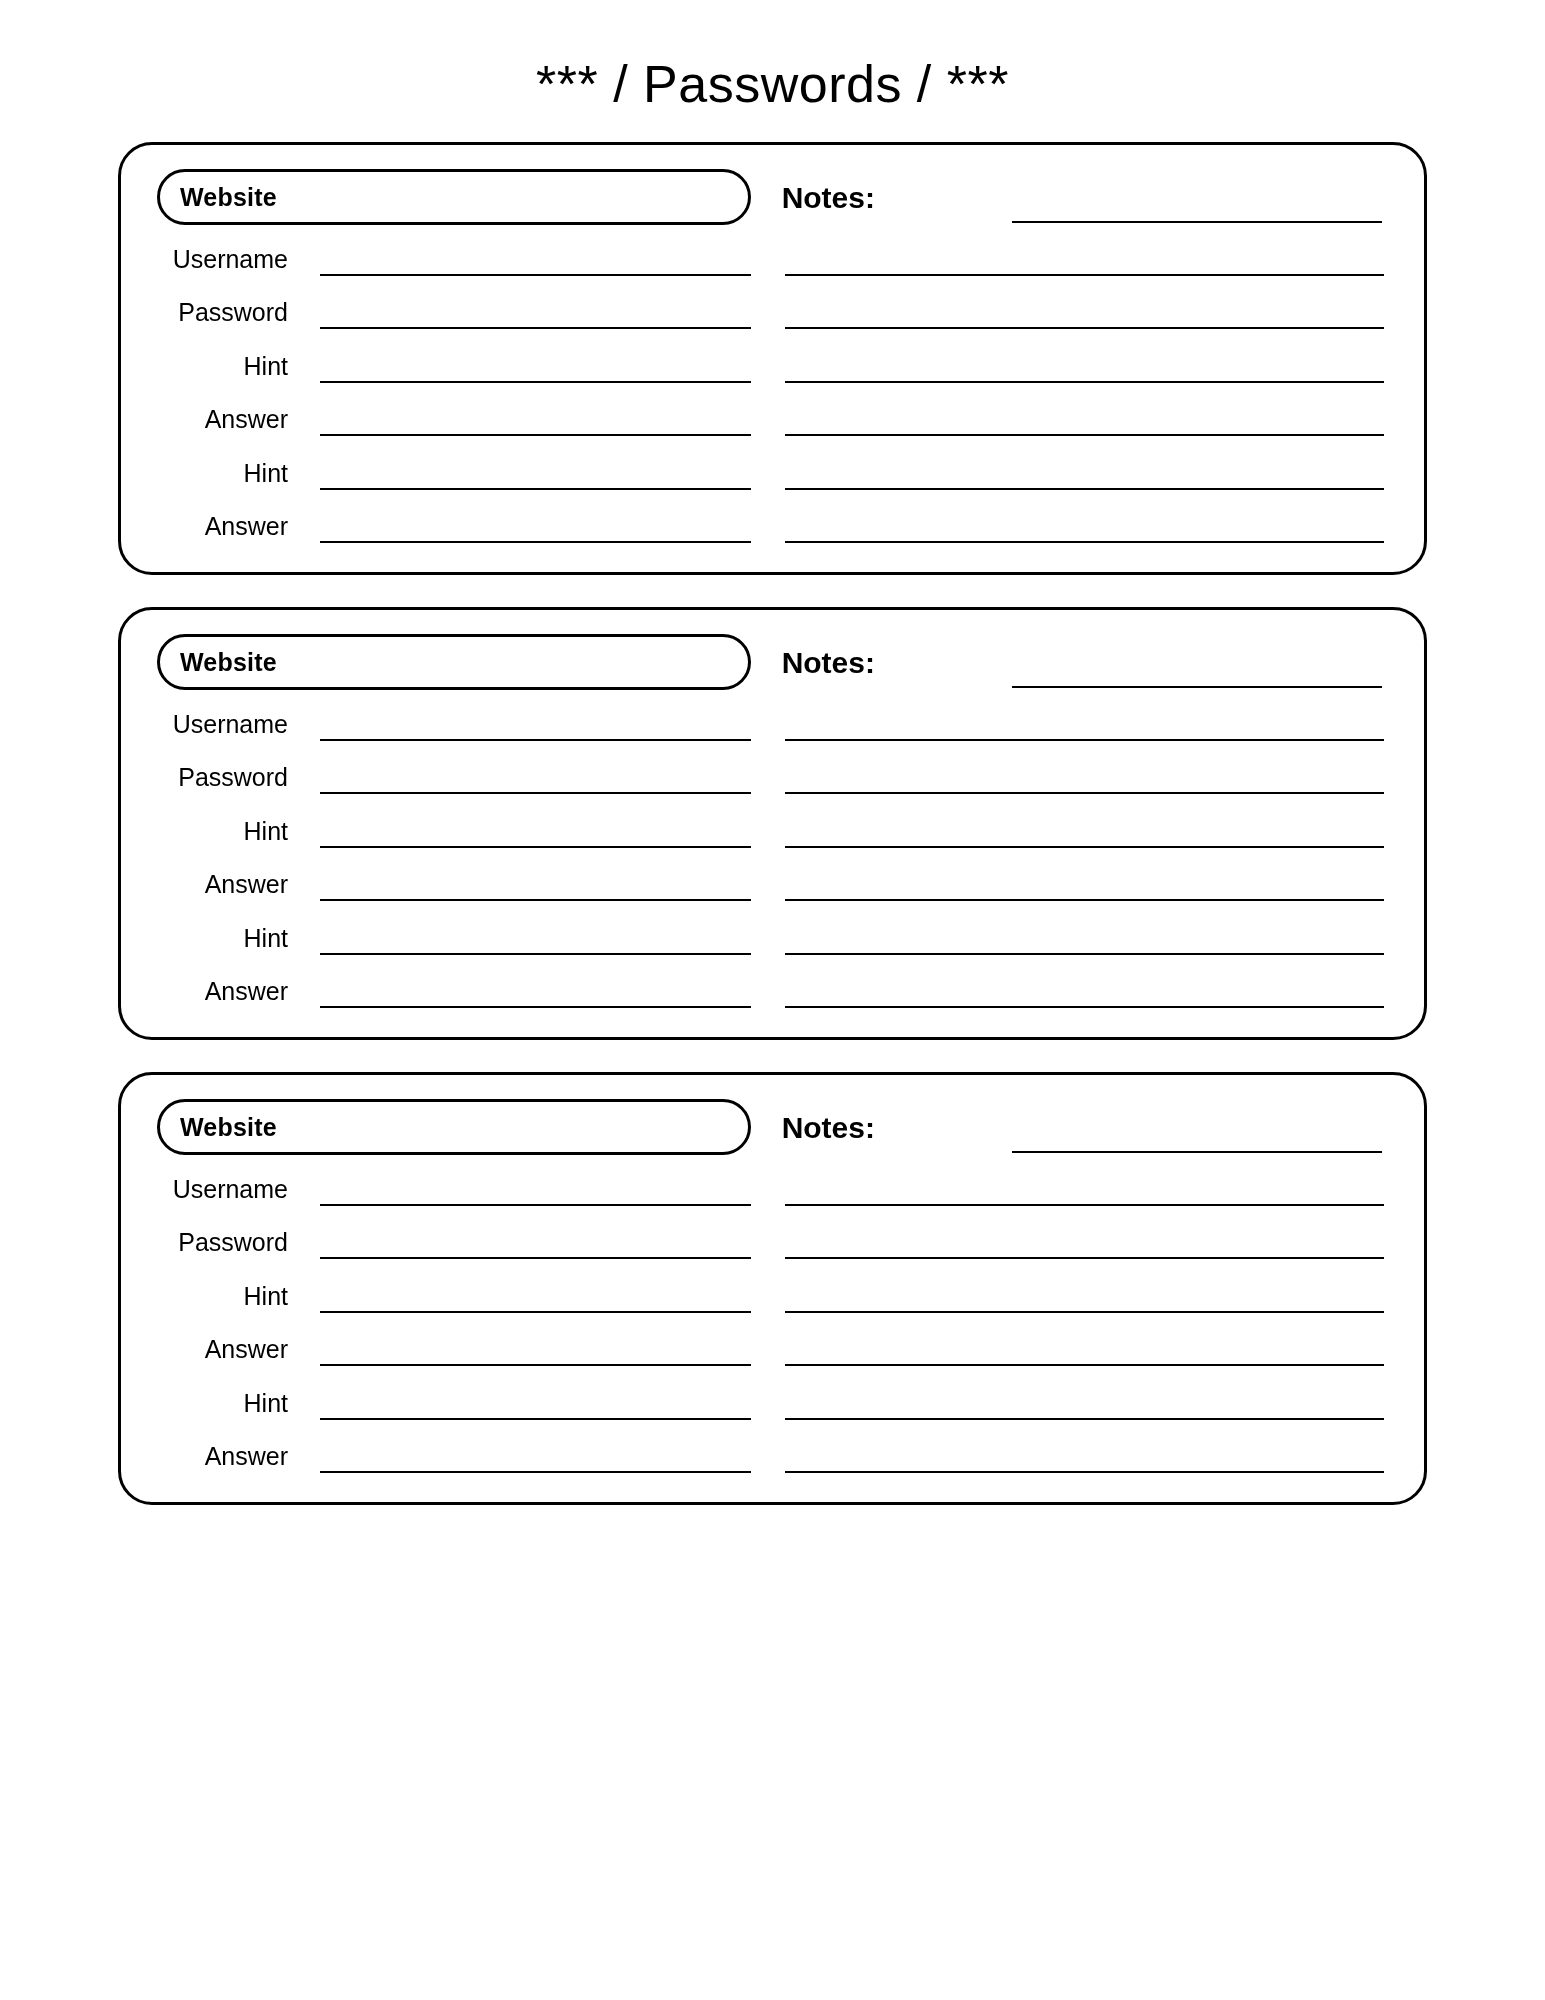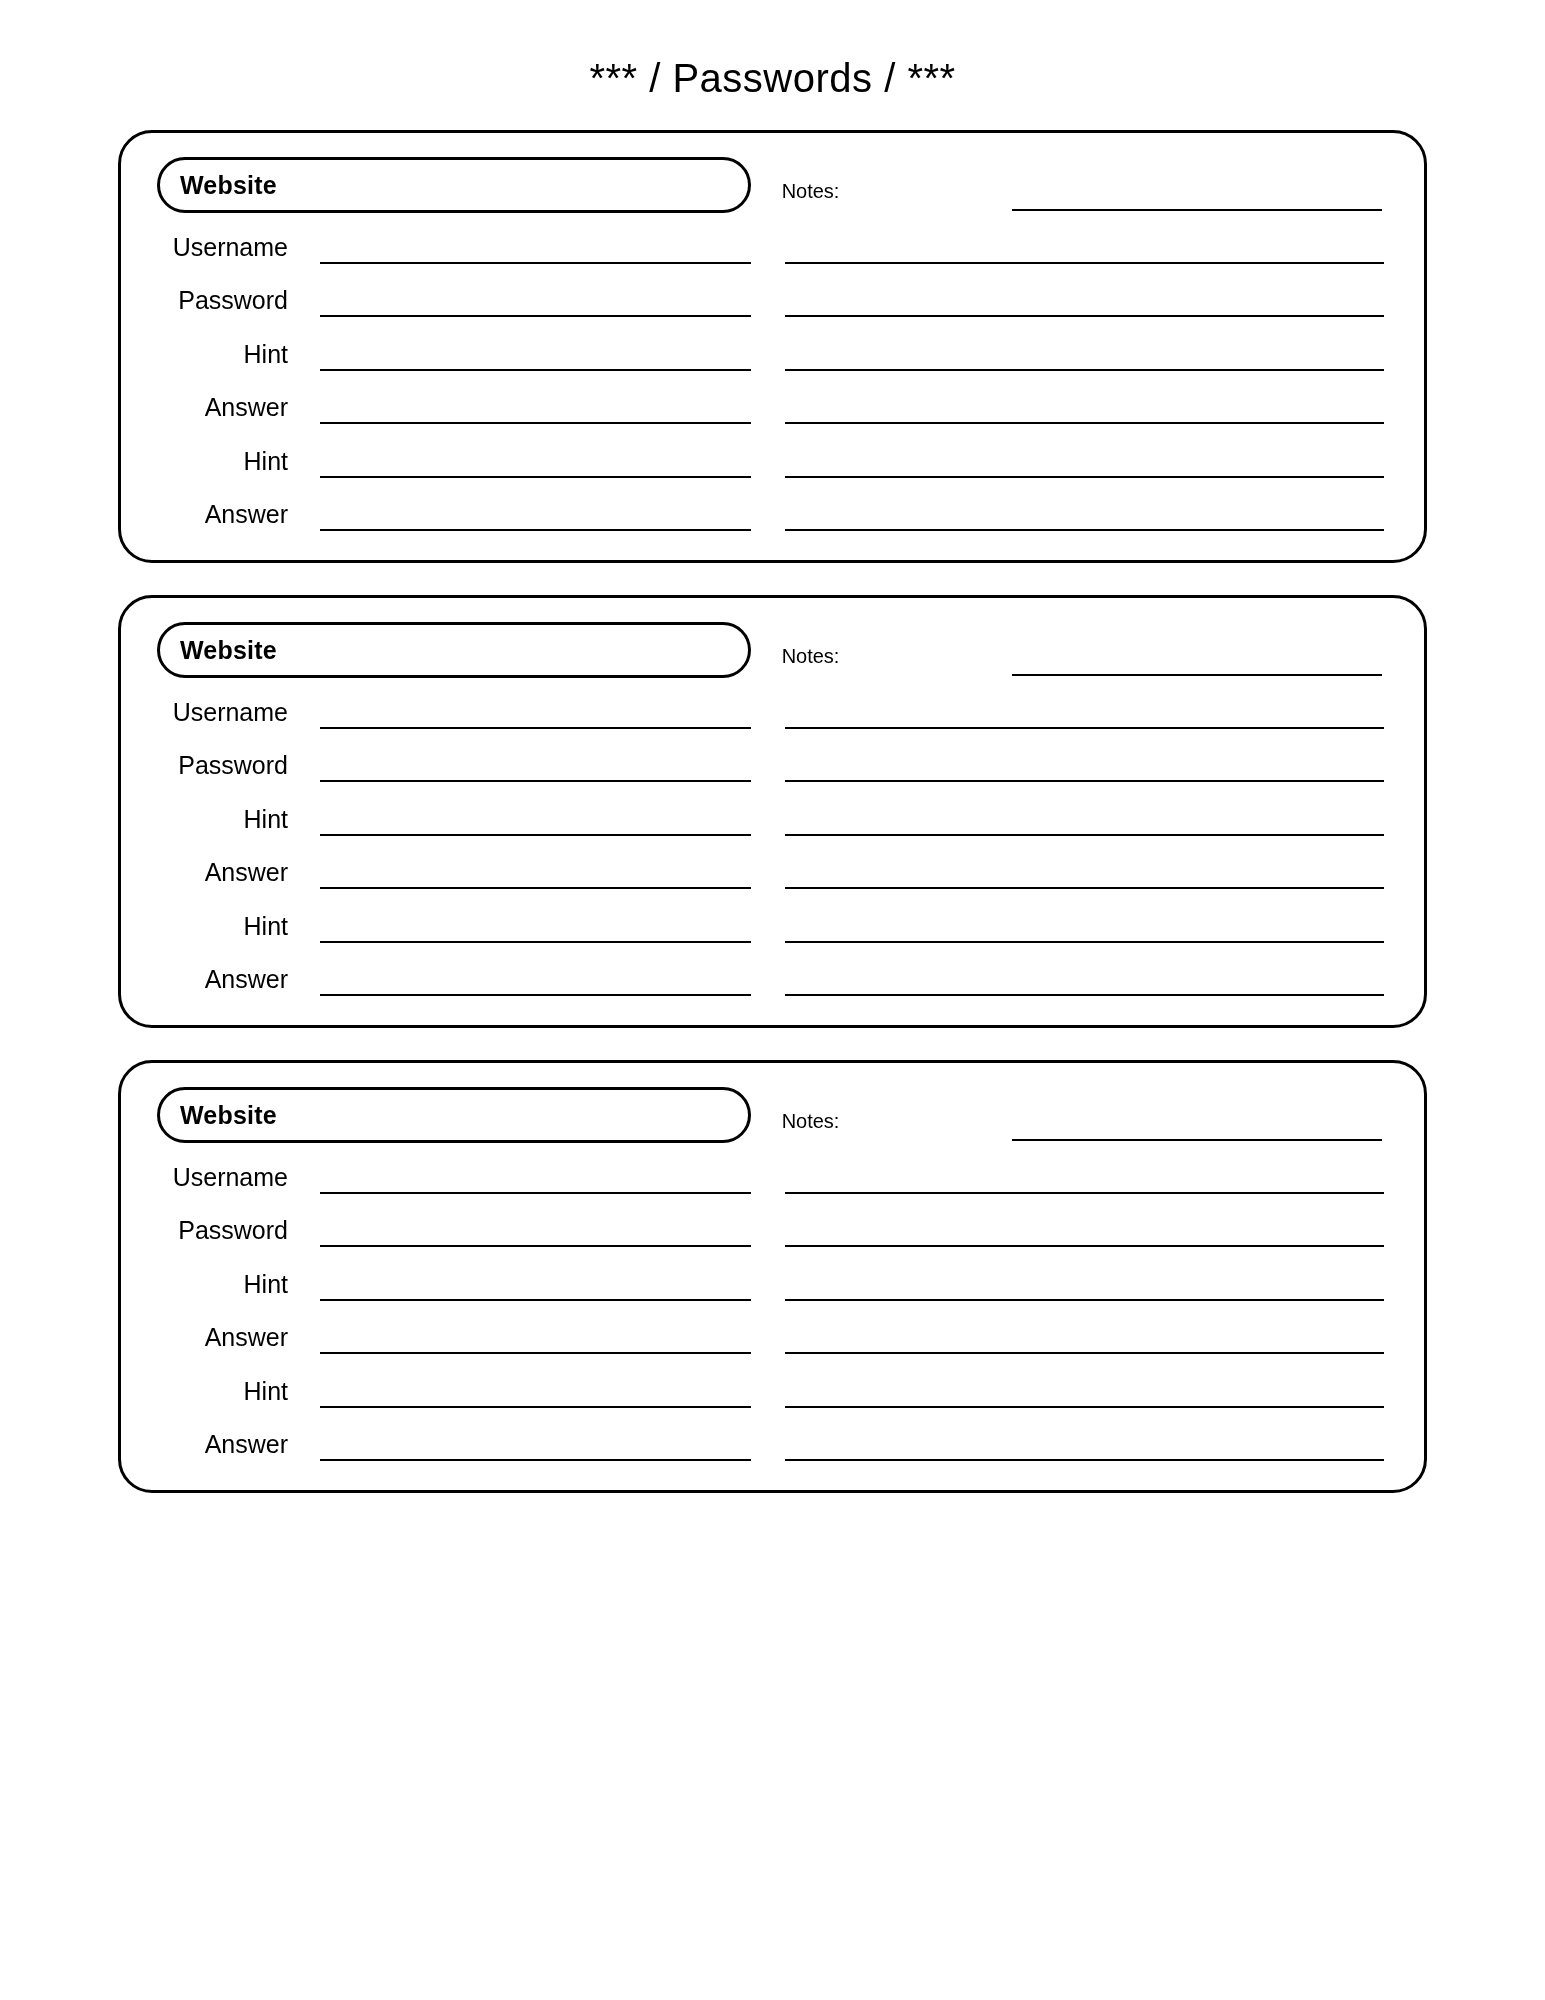--- a/index.html
+++ b/index.html
@@ -19,21 +19,21 @@
     width: 1545px;
     height: 2000px;
     box-sizing: border-box;
     position: relative;
     background: #fff;
   }
 
   
   .page-title {
     text-align: center;
-    font-size: 40px;
+    font-size: 52px;
     font-weight: 400;
     letter-spacing: 0.5px;
     line-height: 1;
     padding-top: 58px;
     margin: 0;
     color: #000;
   }
 
   
   .cards {
@@ -89,22 +89,22 @@
   }
 
   
   .notes-row {
     display: flex;
     align-items: flex-end;
     height: 58px;
     box-sizing: border-box;
   }
   .notes-label {
-    font-size: 20px;
-    font-weight: normal;
+    font-size: 30px;
+    font-weight: bold;
     white-space: nowrap;
     padding-bottom: 10px;
     padding-left: 3px;
   }
   .notes-first-line {
     flex: 1 1 auto;
     border-bottom: 2.4px solid #000;
     margin-left: 14px;
     margin-right: 2px;
     height: 1px;

